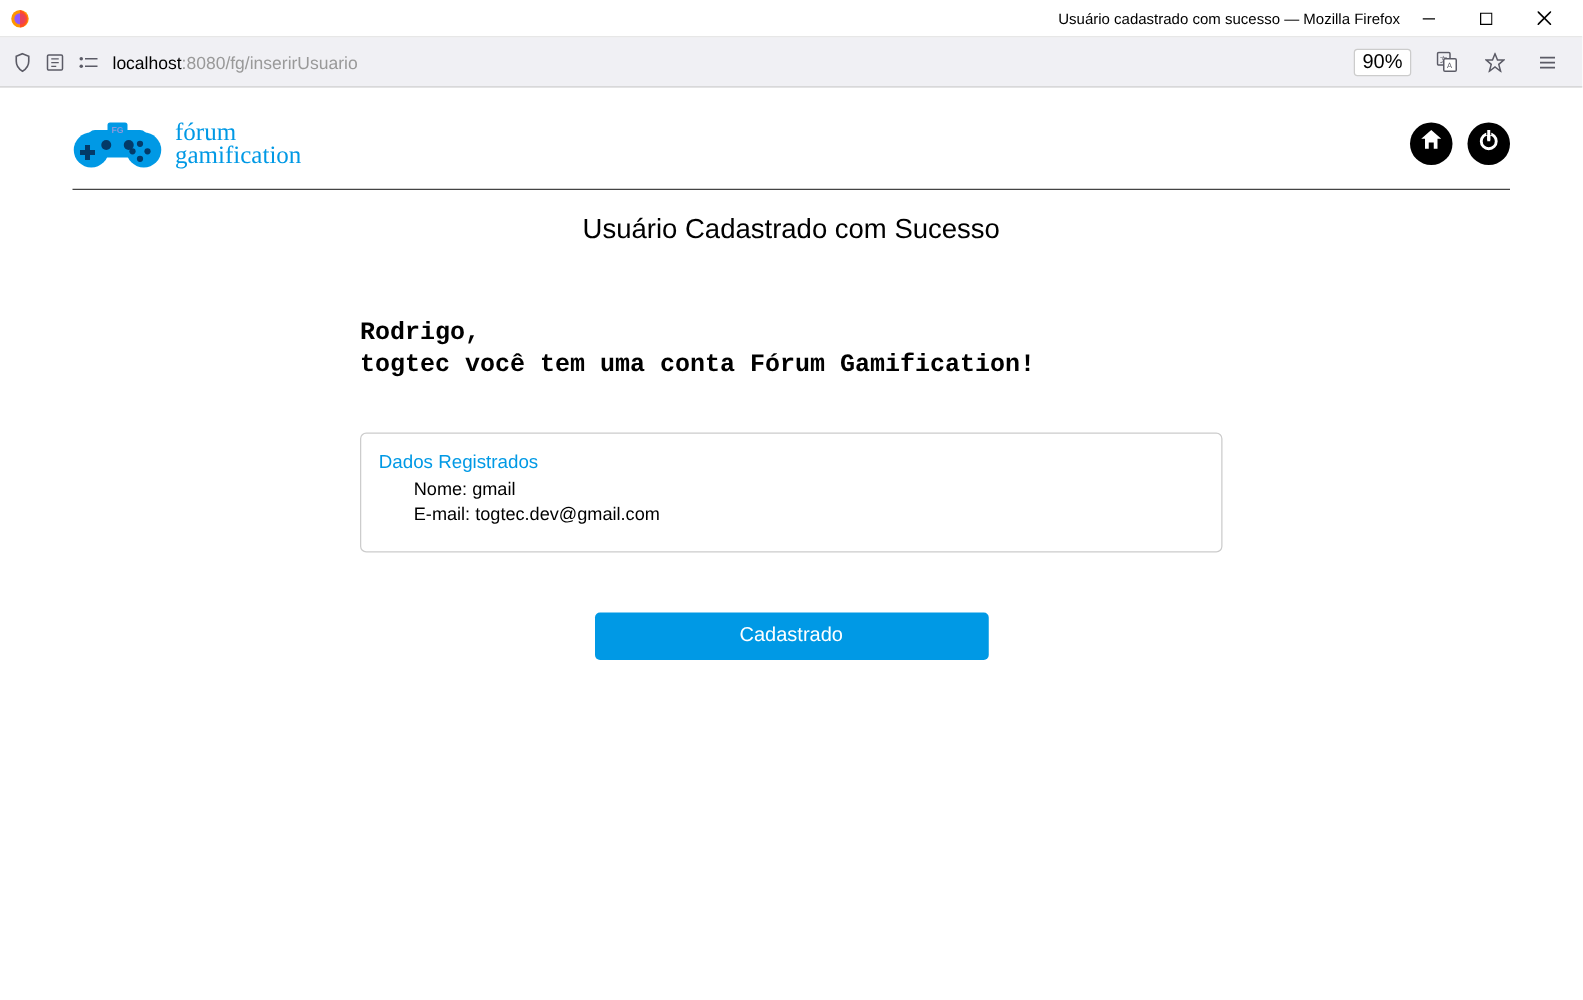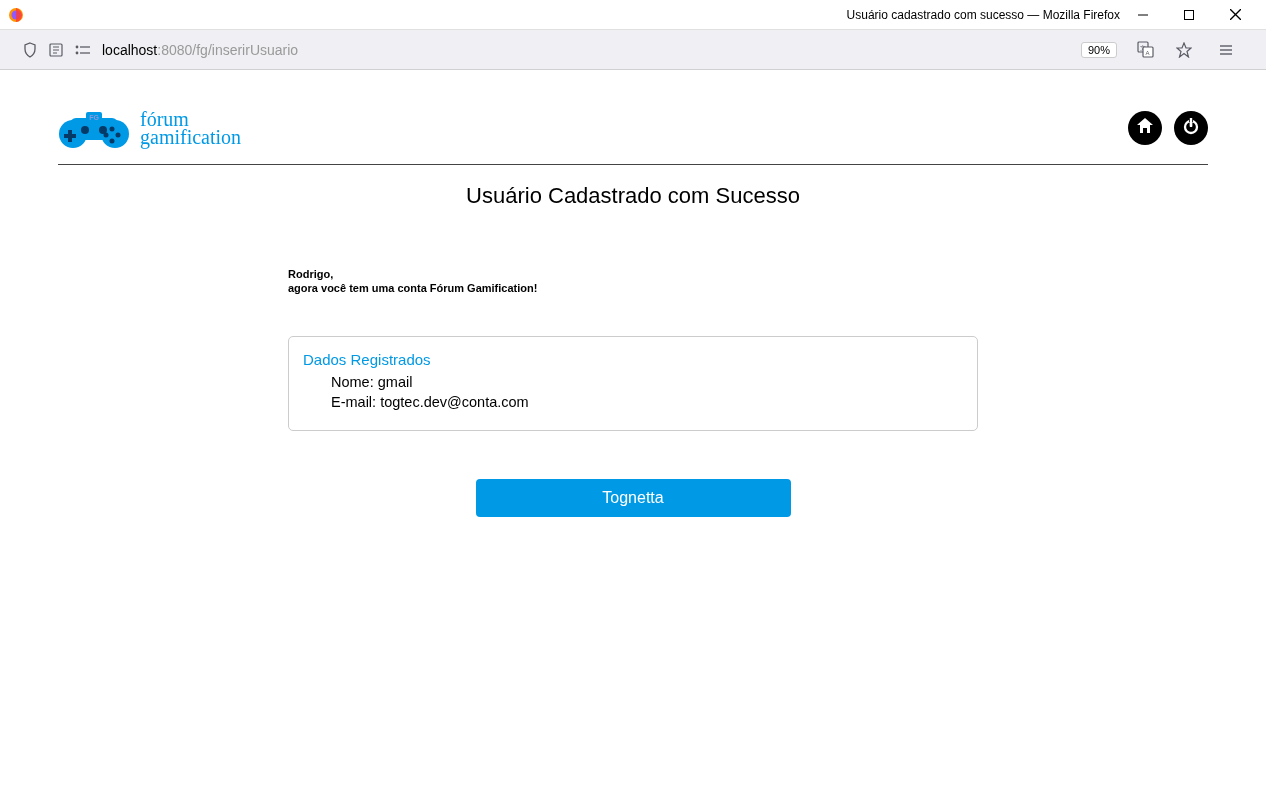--- a/index.html
+++ b/index.html
@@ -6,40 +6,40 @@
     body { font-family: Arial, sans-serif; background: #fff; width: 1266px; height: 800px; overflow: hidden; }
 
     
     .titlebar { height: 30px; background: #fff; display: flex; align-items: center; padding: 0 8px; border-bottom: 1px solid #e0e0e0; text-align: right; }
     .titlebar-icon { width: 16px; height: 16px; margin-right: 6px; }
     .titlebar-text { font-size: 12px; color: #000; flex: 1; }
     .win-controls { display: flex; align-items: center; }
     .win-btn { width: 46px; height: 30px; display: flex; align-items: center; justify-content: center; cursor: pointer; }
 
     
-    .addressbar { height: 40px; background: #f0f0f4; display: flex; align-items: center; padding: 0 22px; border-bottom: 1px solid #d0d0d0; }
+    .addressbar { height: 40px; background: #f0f0f4; display: flex; align-items: center; padding: 0 10px; border-bottom: 1px solid #d0d0d0; }
     .addr-icon { margin-right: 10px; color: #5b5b66; display: flex; align-items: center; }
     .url-section { flex: 1; font-size: 14px; color: #000; }
     .url-dim { color: #999; }
-    .zoom-badge { background: #fff; border: 1px solid #ccc; border-radius: 3px; padding: 1px 6px; font-size: 11px; margin-right: 8px; }
+    .zoom-badge { background: #fff; border: 1px solid #ccc; border-radius: 3px; padding: 1px 6px; font-size: 16px; margin-right: 8px; }
     .addr-right { display: flex; align-items: center; gap: 12px; }
 
     
-    .page { padding: 8px 58px 0 58px; margin-top: 24px; }
+    .page { padding: 18px 58px 0 58px; }
     .header-row { display: flex; align-items: center; justify-content: space-between; padding-bottom: 10px; border-bottom: 1px solid #444; }
     .logo { display: flex; align-items: center; gap: 10px; }
     .logo-controller { width: 72px; height: 48px; }
     .logo-text { font-family: 'Brush Script MT', cursive; color: #0099e5; font-size: 20px; line-height: 0.9; }
     .header-icons { display: flex; gap: 12px; }
     .header-icon-circle { width: 34px; height: 34px; border-radius: 50%; background: #000; display: flex; align-items: center; justify-content: center; cursor: pointer; }
 
     .page-title { text-align: center; font-size: 22px; font-weight: normal; margin-top: 18px; }
 
     .content-center { width: 690px; margin: 0 auto; margin-top: 58px; }
-    .greeting { font-weight: bold; font-size: 11px; line-height: 1.3; }
+    .greeting { font-weight: bold; font-size: 20px; line-height: 1.3; font-family: Liberation Mono, monospace; }
 
     .data-box { border: 1px solid #ccc; border-radius: 5px; padding: 14px 14px 18px 14px; margin-top: 40px; }
     .data-box-title { color: #0099e5; font-weight: normal; font-size: 15px; margin-bottom: 4px; }
     .data-row { margin-left: 28px; font-size: 14.5px; line-height: 1.4; }
 
     .continue-row { text-align: center; margin-top: 48px; }
     .continue-btn { background: #0099e5; color: #fff; border: none; border-radius: 4px; width: 315px; height: 38px; font-size: 16px; cursor: pointer; }
   </style>
 </head>
 <body>
@@ -167,30 +167,30 @@
         </span>
       </div>
     </div>
   </div>
 
   <h2 class="page-title">Usuário Cadastrado com Sucesso</h2>
 
   <div class="content-center">
     <div class="greeting">
       <div>Rodrigo,</div>
-      <div>agora você tem uma conta Fórum Gamification!</div>
+      <div>togtec você tem uma conta Fórum Gamification!</div>
     </div>
 
     <div class="data-box">
       <div class="data-box-title">Dados Registrados</div>
       <div class="data-row">
         <span>Nome: </span><span>gmail</span>
       </div>
       <div class="data-row">
-        <span>E-mail: </span><span>togtec.dev@conta.com</span>
+        <span>E-mail: </span><span>togtec.dev@gmail.com</span>
       </div>
     </div>
 
     <div class="continue-row">
-      <button class="continue-btn">Tognetta</button>
+      <button class="continue-btn">Cadastrado</button>
     </div>
   </div>
 </div>
 
 </body></html>

